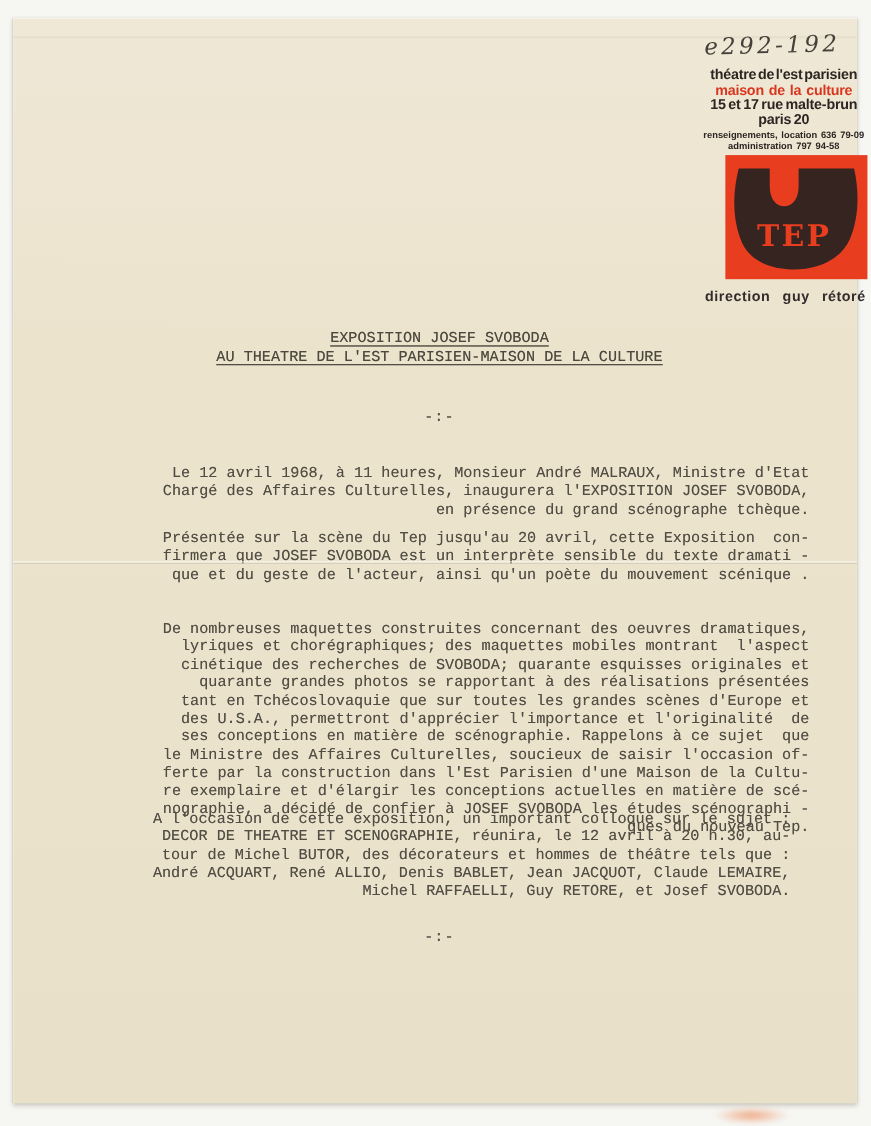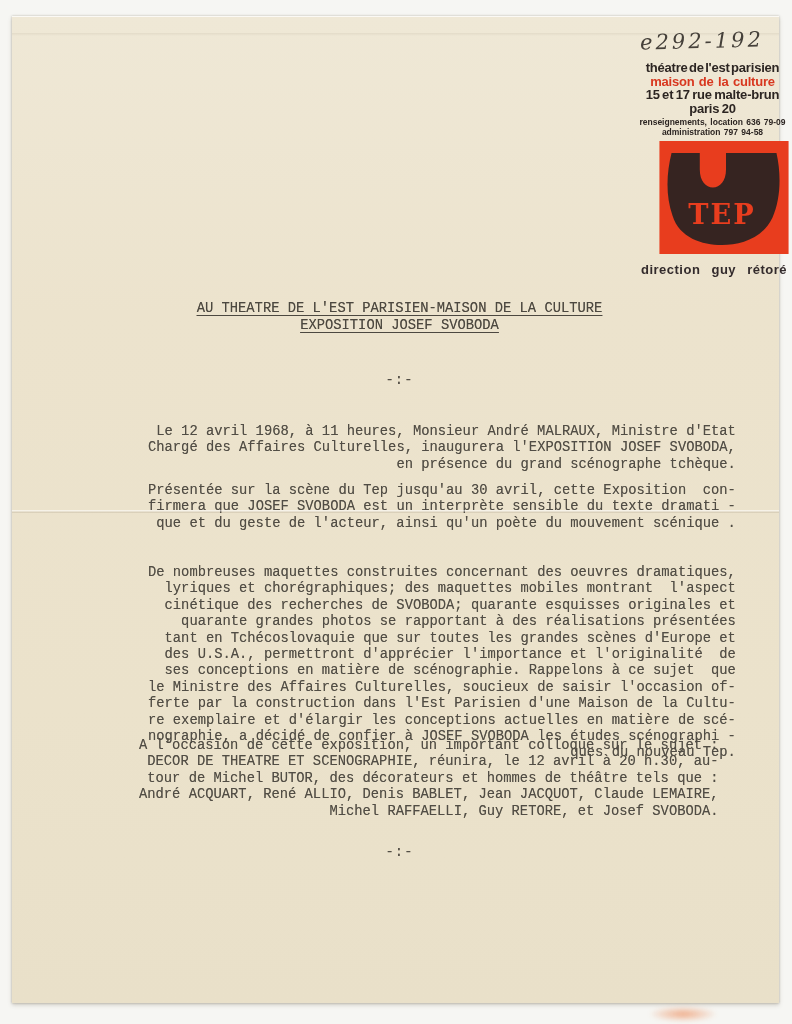--- a/index.html
+++ b/index.html
@@ -109,30 +109,30 @@
         M40,12 L66,12 L66,28
         C66,40 60,46 53,46
         C46,46 40,40 40,28 Z"></path>
       <text x="62" y="82" text-anchor="middle" font-family="DejaVu Serif, serif" font-size="27" font-weight="bold" letter-spacing="2" fill="#e83d1e">TEP</text>
     </svg>
   </div>
 
   <div class="direction">direction guy rétoré</div>
 
   <div class="title-block">
+    <div class="title-line">EXPOSITION JOSEF SVOBODA</div>
     <div class="title-line">AU THEATRE DE L'EST PARISIEN-MAISON DE LA CULTURE</div>
-    <div class="title-line">EXPOSITION JOSEF SVOBODA</div>
   </div>
 
   <div class="sep sep1 type">-:-</div>
 
   <div class="type p1">Le 12 avril 1968, à 11 heures, Monsieur André MALRAUX, Ministre d'Etat
 Chargé des Affaires Culturelles, inaugurera l'EXPOSITION JOSEF SVOBODA,
 en présence du grand scénographe tchèque.</div>
-  <div class="type p2">Présentée sur la scène du Tep jusqu'au 30 avril, cette Exposition  con-
+  <div class="type p2">Présentée sur la scène du Tep jusqu'au 20 avril, cette Exposition  con-
 firmera que JOSEF SVOBODA est un interprète sensible du texte dramati -
 que et du geste de l'acteur, ainsi qu'un poète du mouvement scénique .</div>
   <div class="type p3">De nombreuses maquettes construites concernant des oeuvres dramatiques,
 lyriques et chorégraphiques; des maquettes mobiles montrant  l'aspect
 cinétique des recherches de SVOBODA; quarante esquisses originales et
 quarante grandes photos se rapportant à des réalisations présentées
 tant en Tchécoslovaquie que sur toutes les grandes scènes d'Europe et
 des U.S.A., permettront d'apprécier l'importance et l'originalité  de
 ses conceptions en matière de scénographie. Rappelons à ce sujet  que
 le Ministre des Affaires Culturelles, soucieux de saisir l'occasion of-

